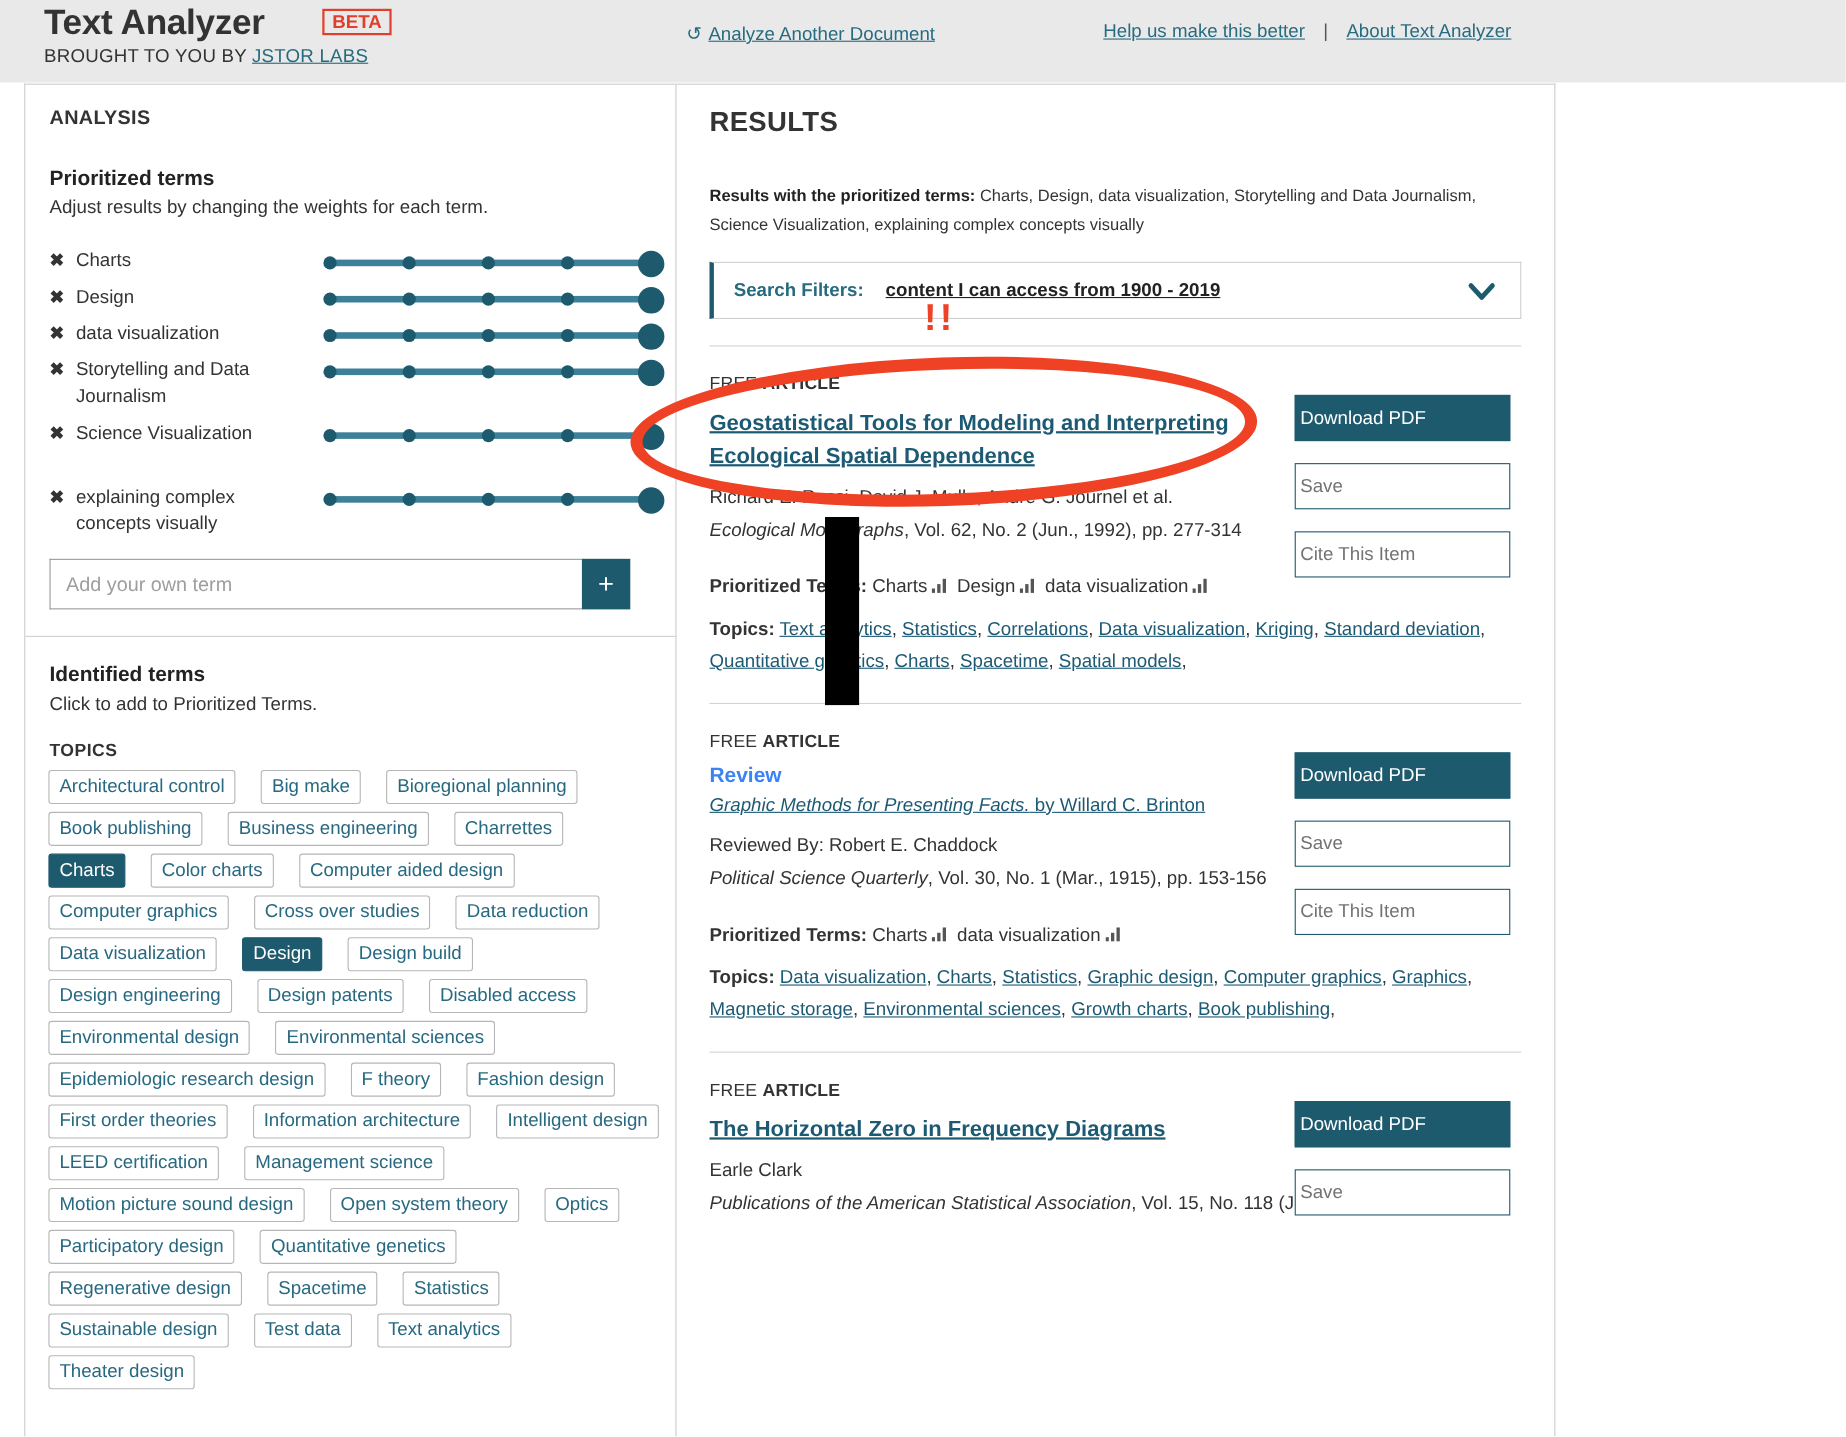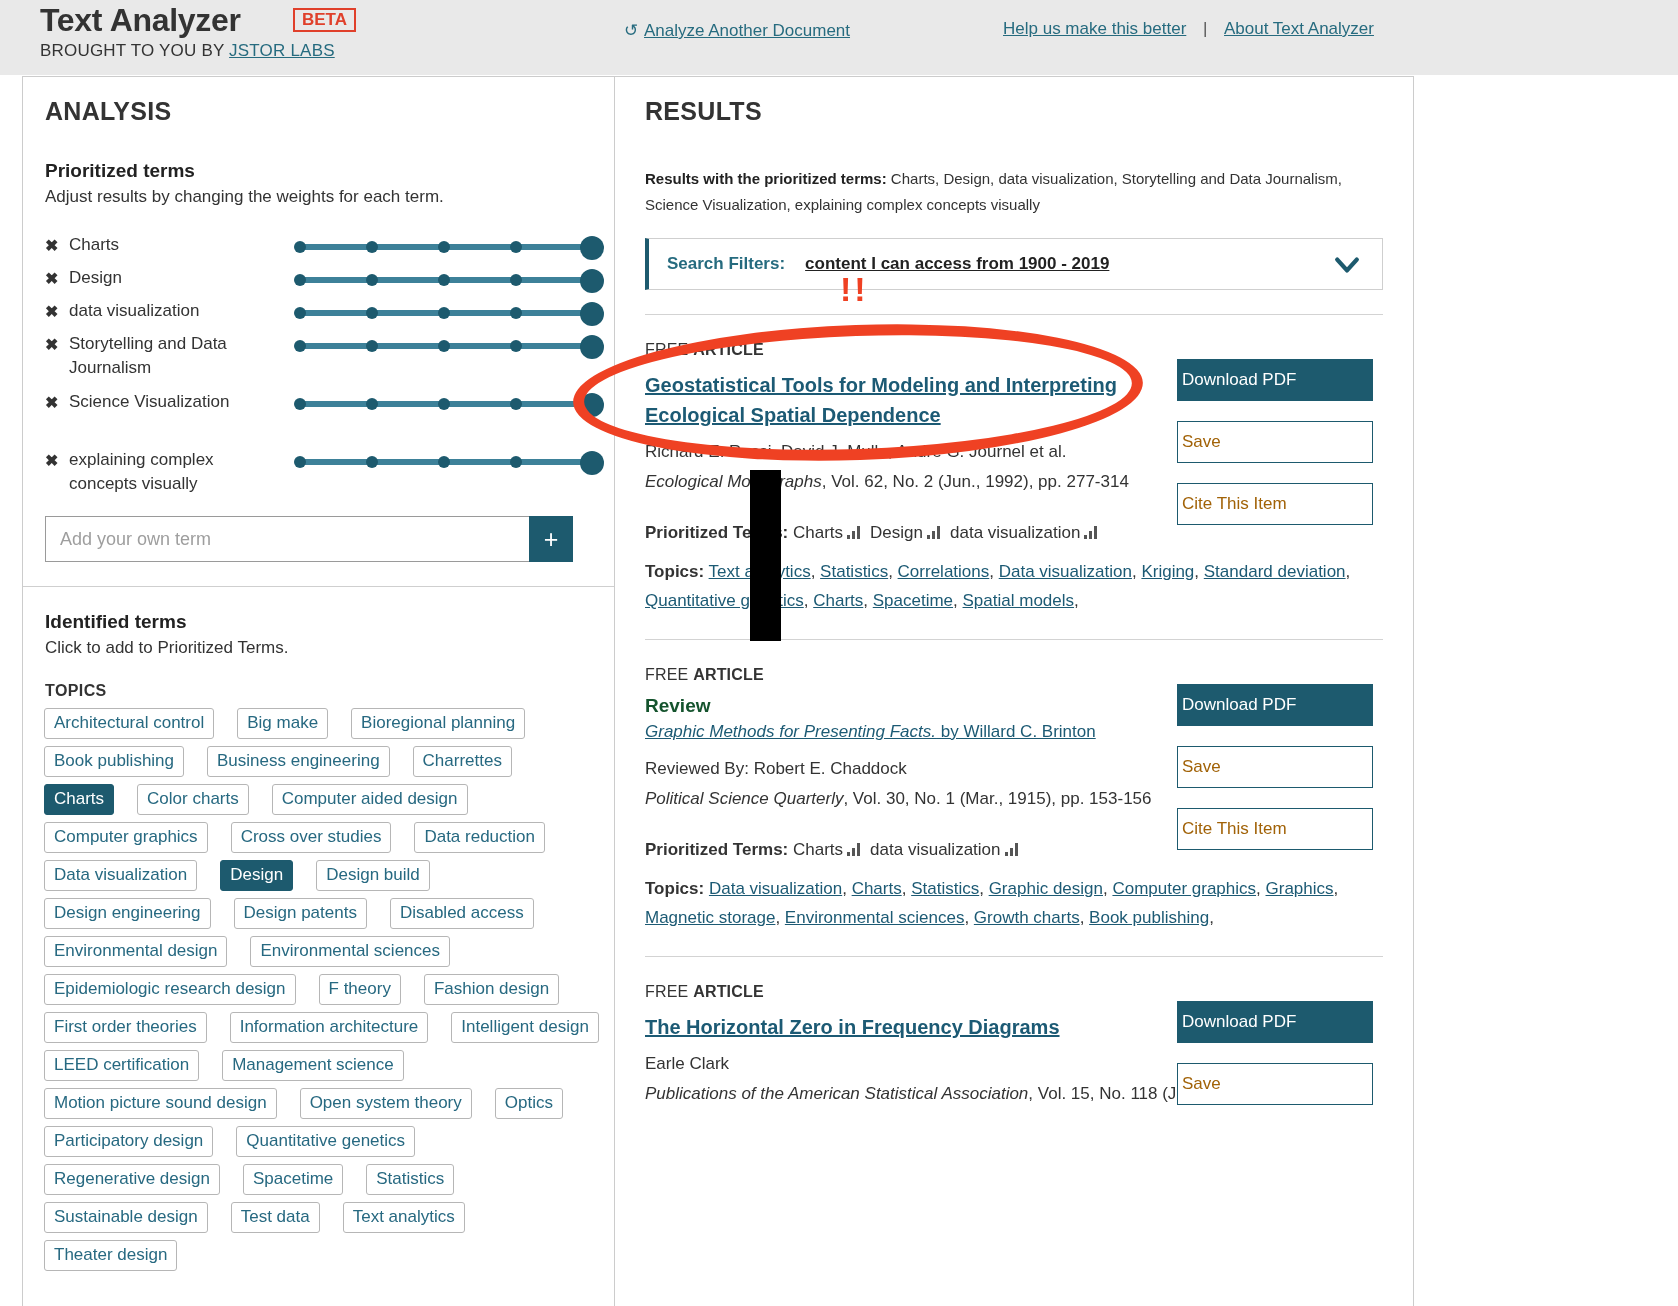--- a/index.html
+++ b/index.html
@@ -65,21 +65,21 @@
     position: relative;
     padding: 0;
   }
   .col-right {
     flex: 1;
     position: relative;
   }
 
   
   .panel-heading {
-    font-size: 25px; font-weight: bold; color: #333333;
+    font-size: 18px; font-weight: bold; color: #333333;
     letter-spacing: 0.3px;
     margin: 20px 0 0 22px;
   }
   .section-title {
     font-size: 19px; font-weight: bold; color: #222222;
     margin: 34px 0 0 22px;
   }
   .section-sub {
     font-size: 17px; color: #333333;
     margin: 5px 0 0 22px;
@@ -230,21 +230,21 @@
   .result-title {
     display: block;
     margin-top: 11px;
     font-size: 20px; font-weight: bold;
     color: #1c5a74; text-decoration: underline;
     line-height: 30px;
     max-width: 560px;
   }
   .result-sub-bold {
     margin-top: 11px;
-    font-size: 19px; font-weight: bold; color: #14532d;
+    font-size: 19px; font-weight: bold; color: #3b82f6;
   }
   .result-authors {
     margin-top: 7px;
     font-size: 17px; color: #333333; line-height: 30px;
   }
   .result-cite {
     font-size: 17px; color: #333333; line-height: 30px;
   }
   .result-cite i { font-style: italic; }
   .result-reviewlink {
@@ -278,21 +278,21 @@
     display: flex; align-items: center;
     font-size: 17px;
     padding-left: 4px;
     cursor: pointer;
     font-family: "Liberation Sans", sans-serif;
   }
   .btn-primary {
     background: #1d5a6e; color: #ffffff; border: 1px solid #1d5a6e;
   }
   .btn-secondary {
-    background: #ffffff; color: #a16207; border: 1px solid #1d5a6e;
+    background: #ffffff; color: #737373; border: 1px solid #1d5a6e;
     margin-top: 20px;
   }
 
   
   .annot-oval {
     position: absolute;
     left: 573px; top: 325px;
     width: 570px; height: 135px;
     border: 11px solid #ef4123;
     border-radius: 50%;

